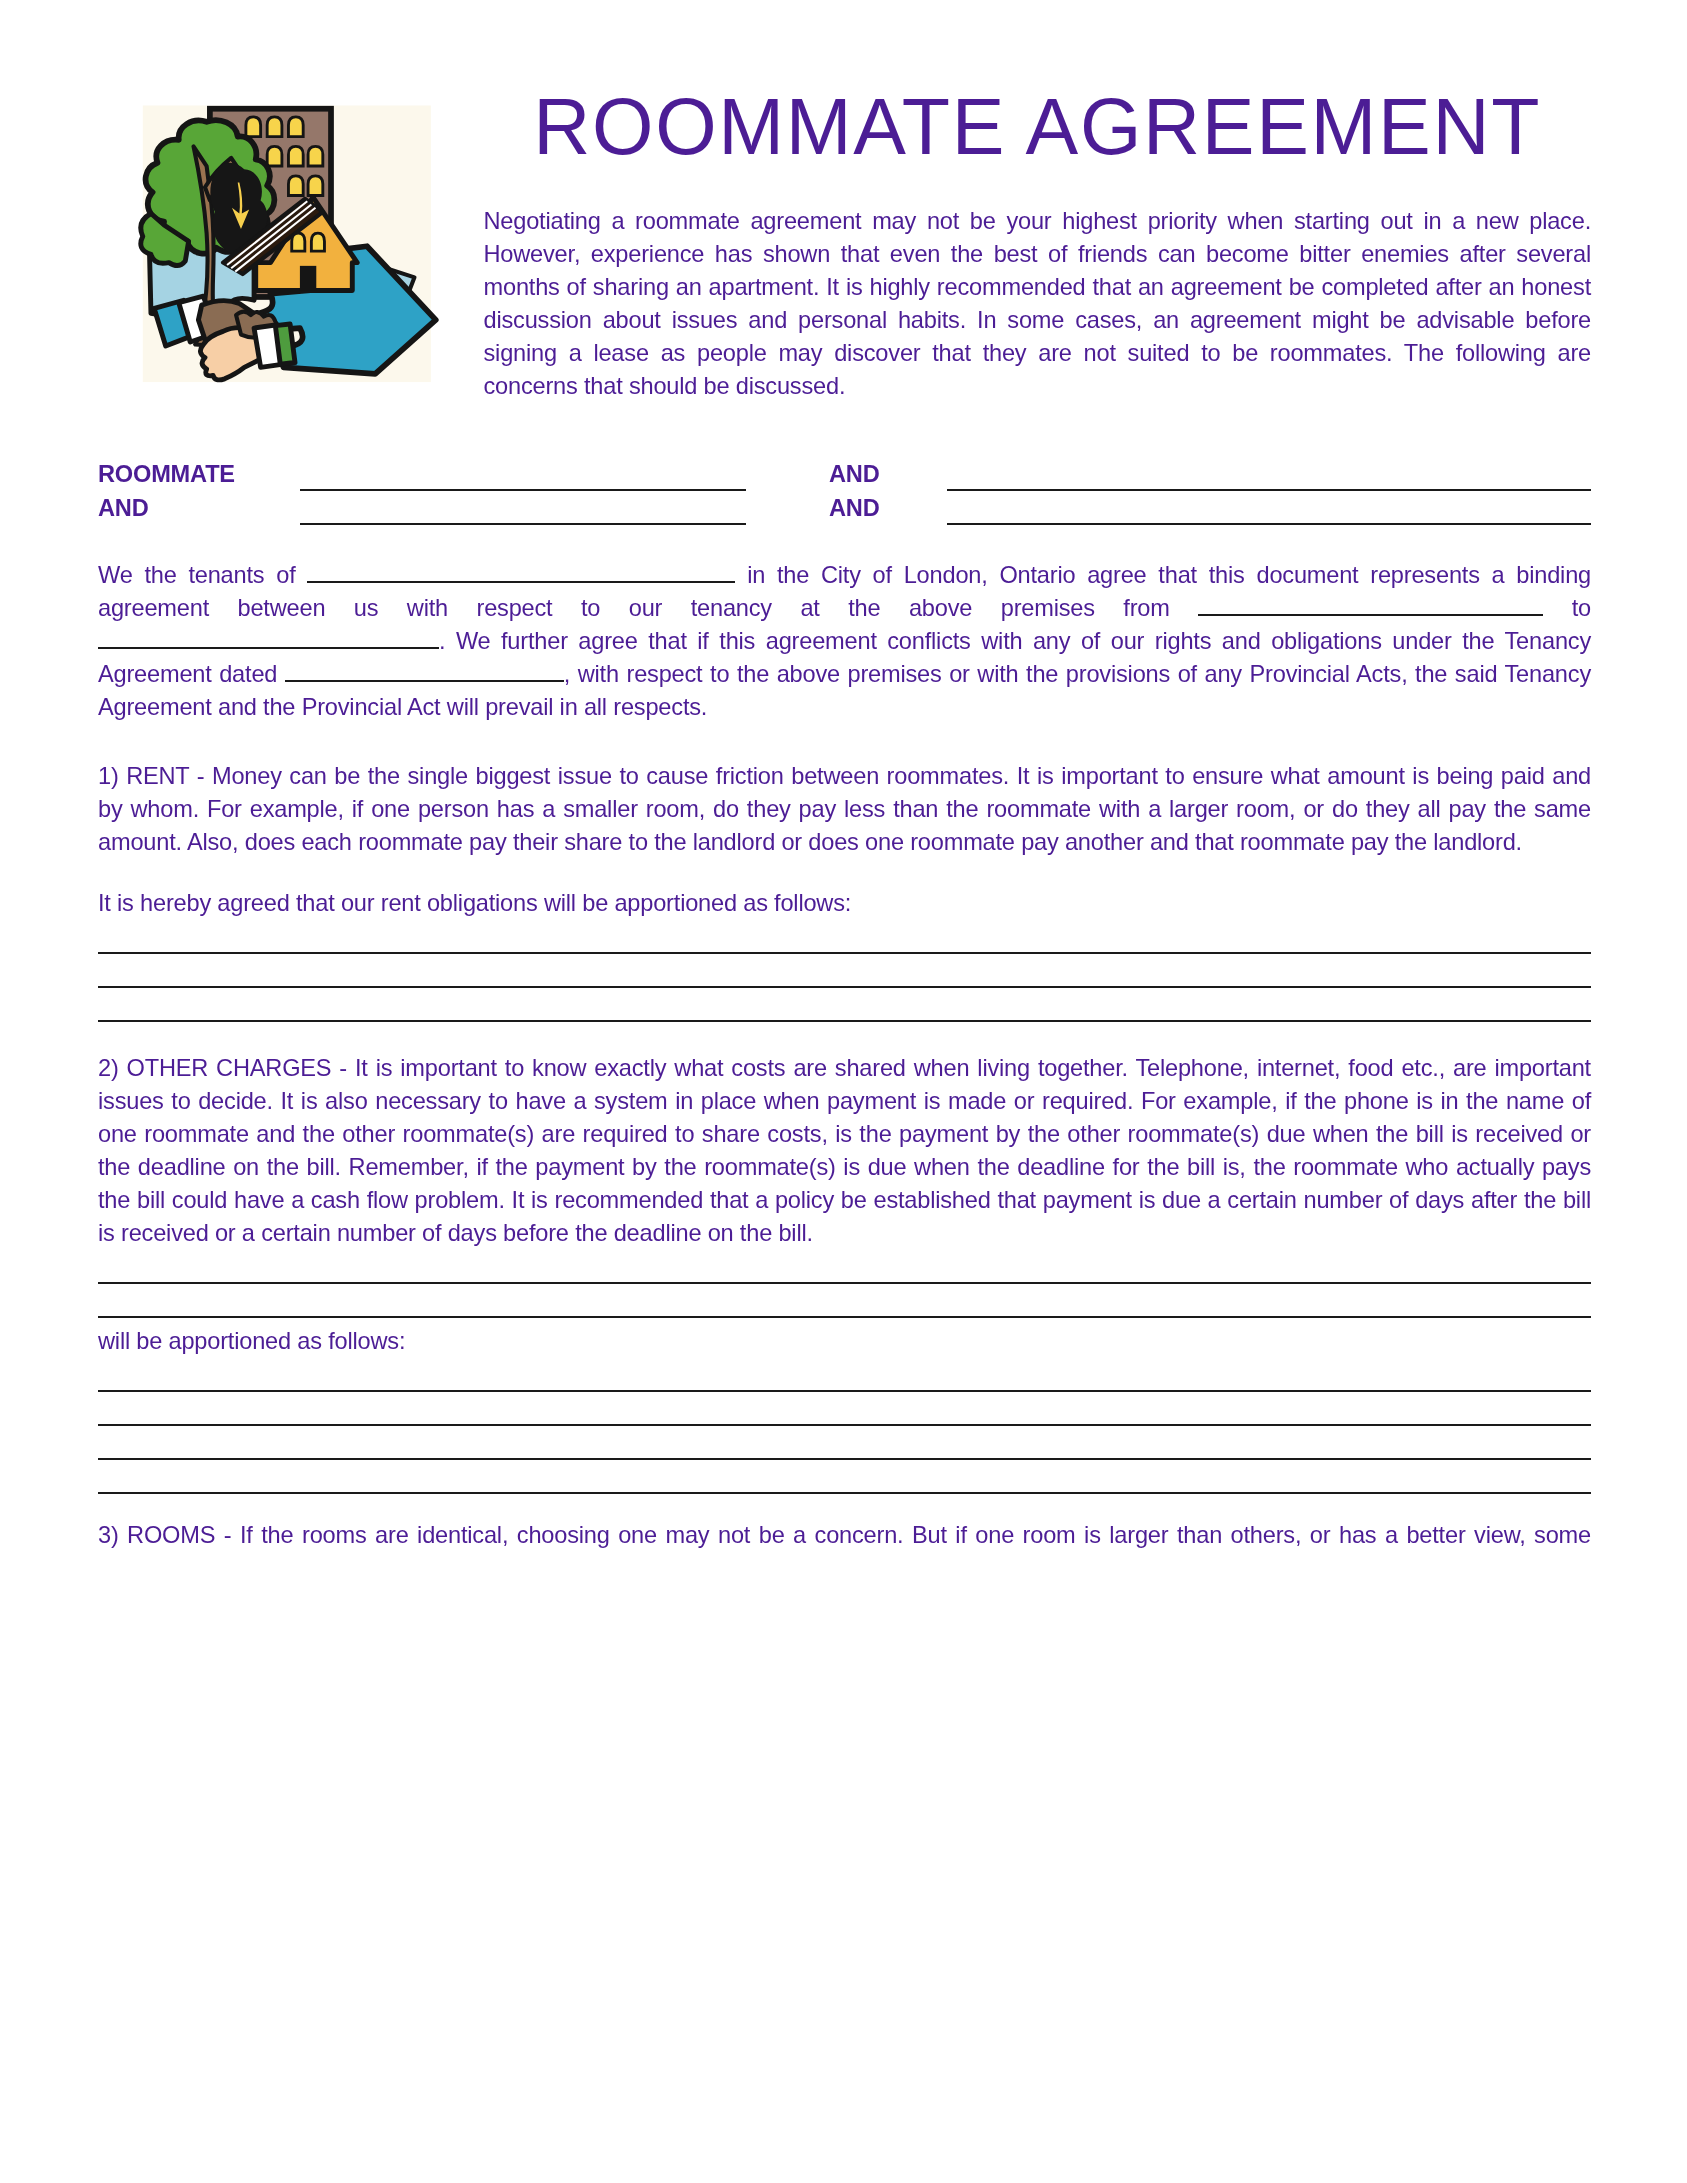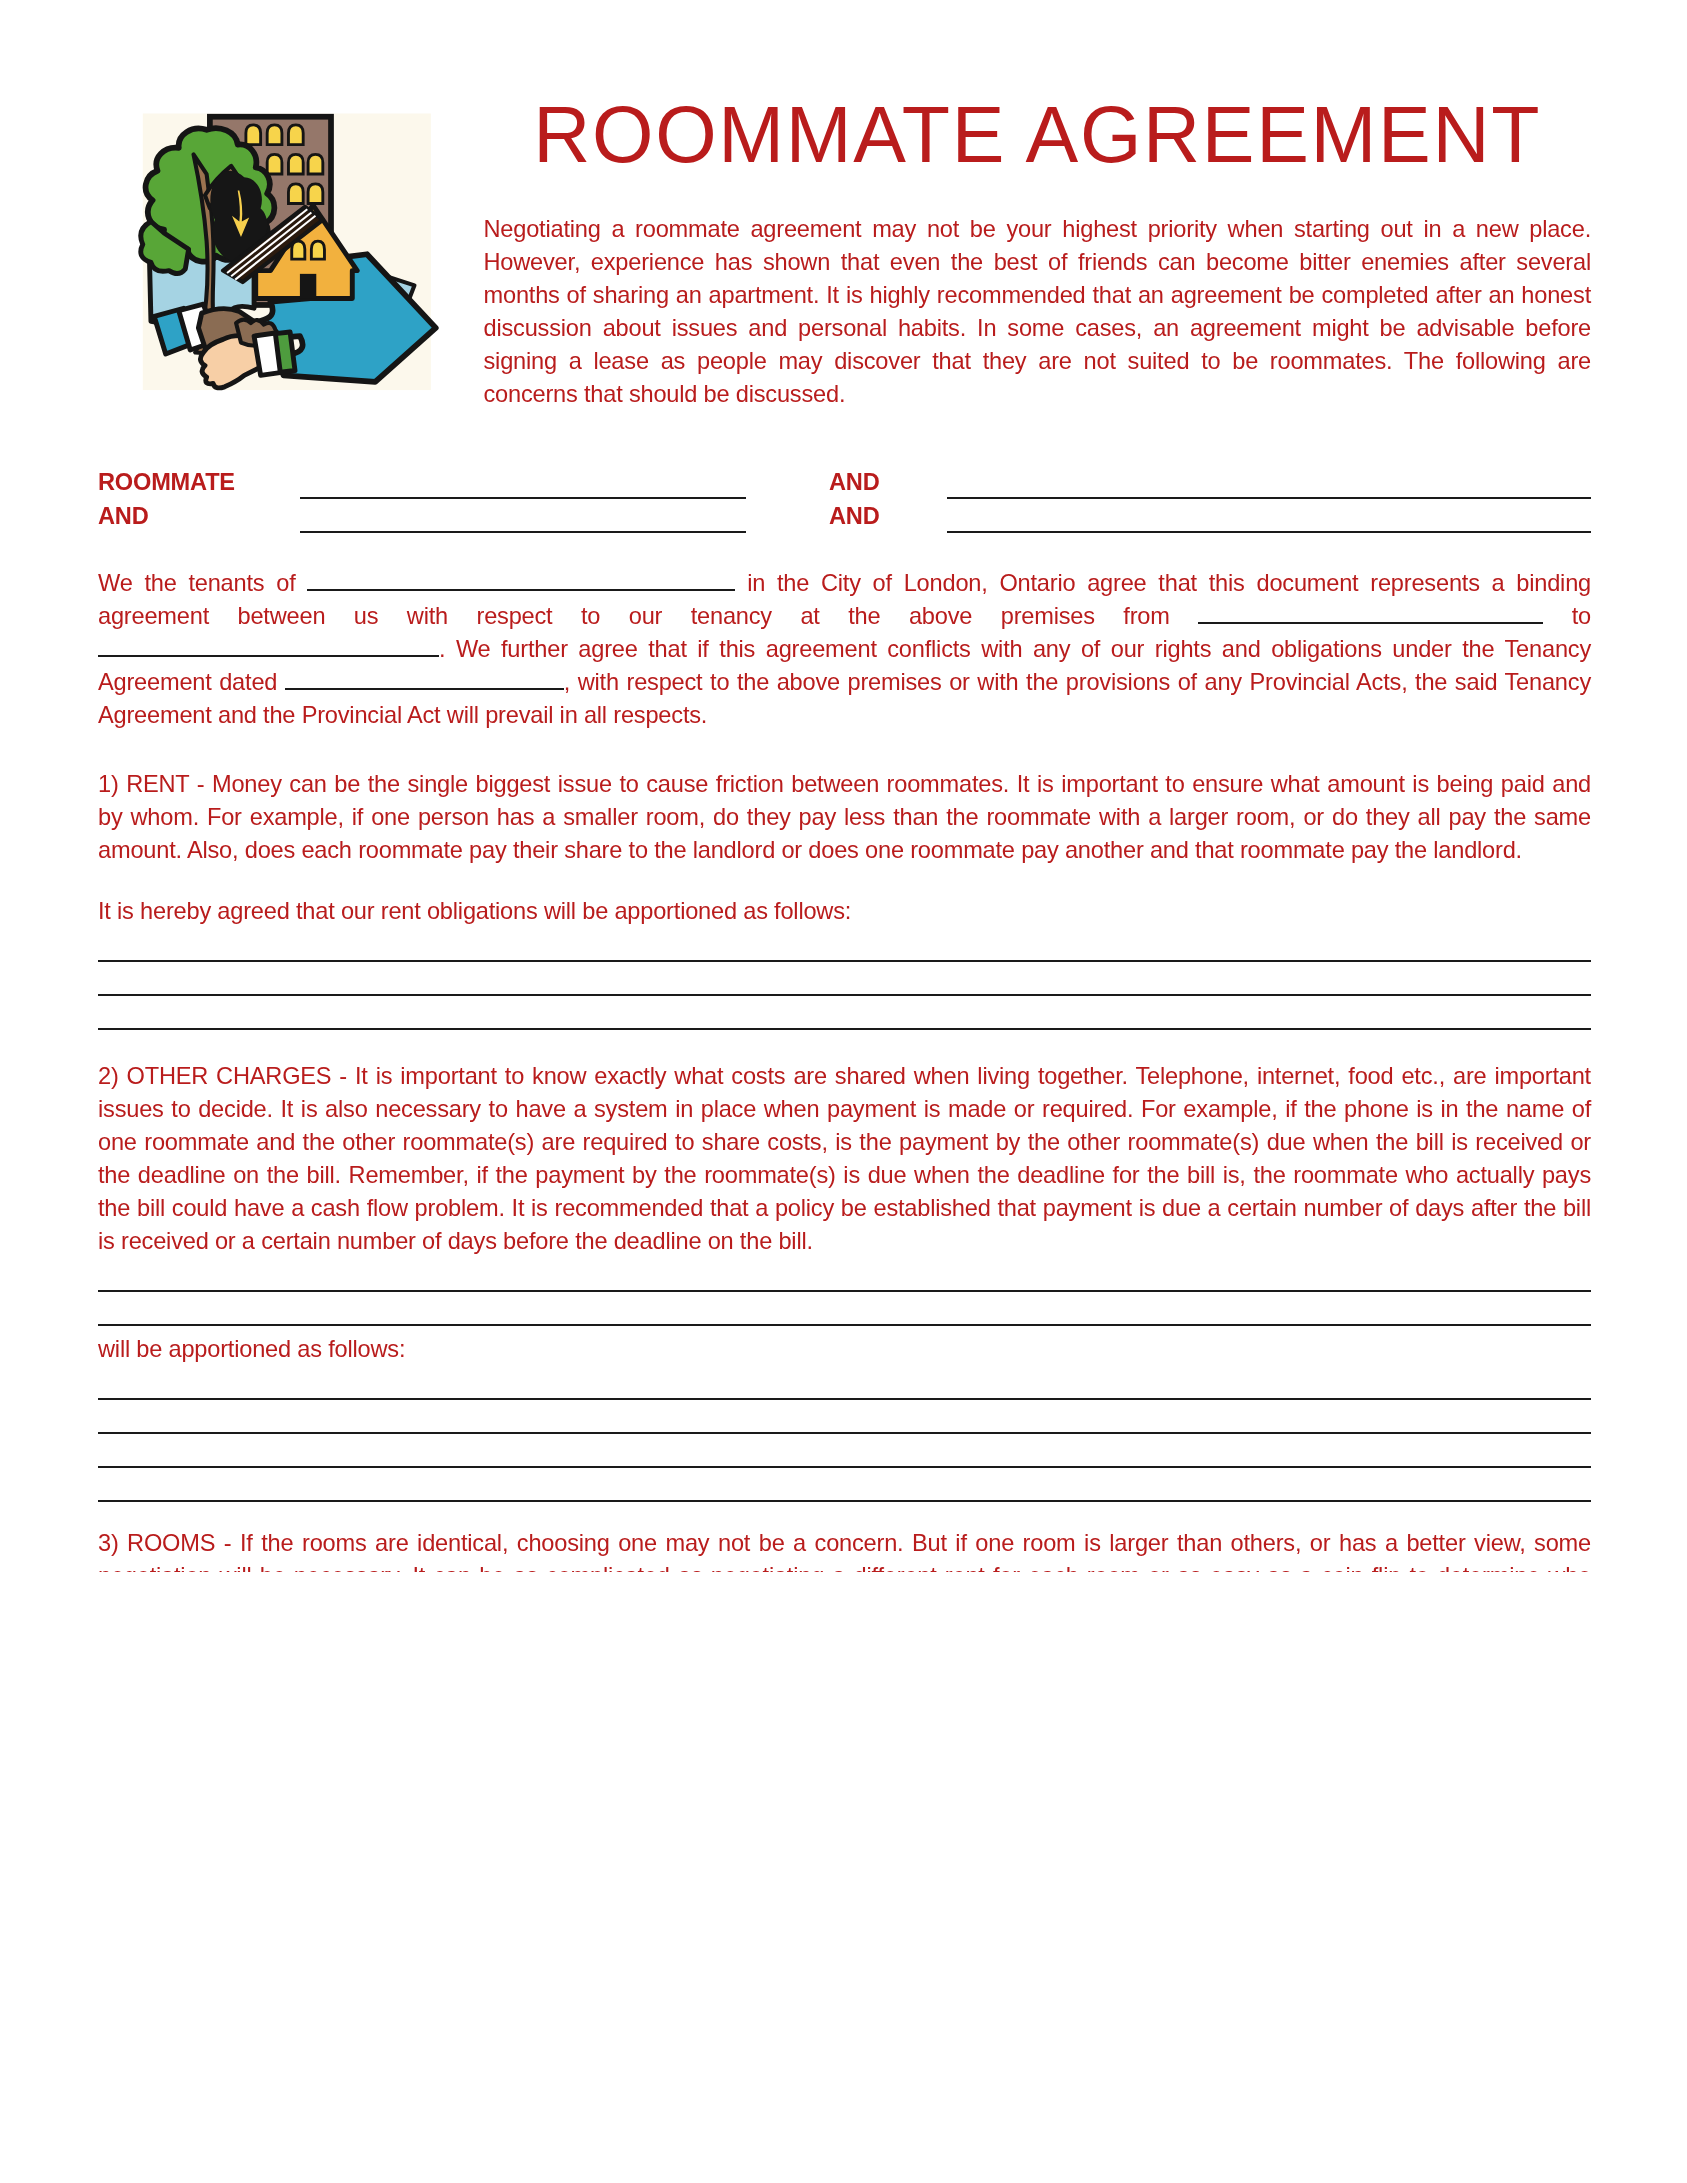--- a/index.html
+++ b/index.html
@@ -1,24 +1,24 @@
 <!DOCTYPE html>
 <html style="font-size:14px"><head>
 <meta charset="utf-8">
 <style>
   html,body { margin:0; padding:0; background:#ffffff; }
   .page {
     position:relative;
     width:1687px; height:1556px;
-    margin:8px auto;
+    margin:0 auto;
     background:#ffffff;
     box-sizing:border-box;
     padding:87px 96px 0 98px;
     font-family:"Liberation Sans", sans-serif;
-    color:#b91c1c;
+    color:#4c1d95;
     font-size:23.6px;
     line-height:33px;
     letter-spacing:-0.2px;
   }
   .logo-box { float:left; width:328px; height:311px; margin:7px 24.5px 5.2px 33px; }
   .logo-box svg { width:100%; height:100%; display:block; }
   .doc-title {
     font-size:79px; line-height:80px; font-weight:400;
     letter-spacing:1.7px; margin:0; text-align:center; white-space:nowrap;
   }

